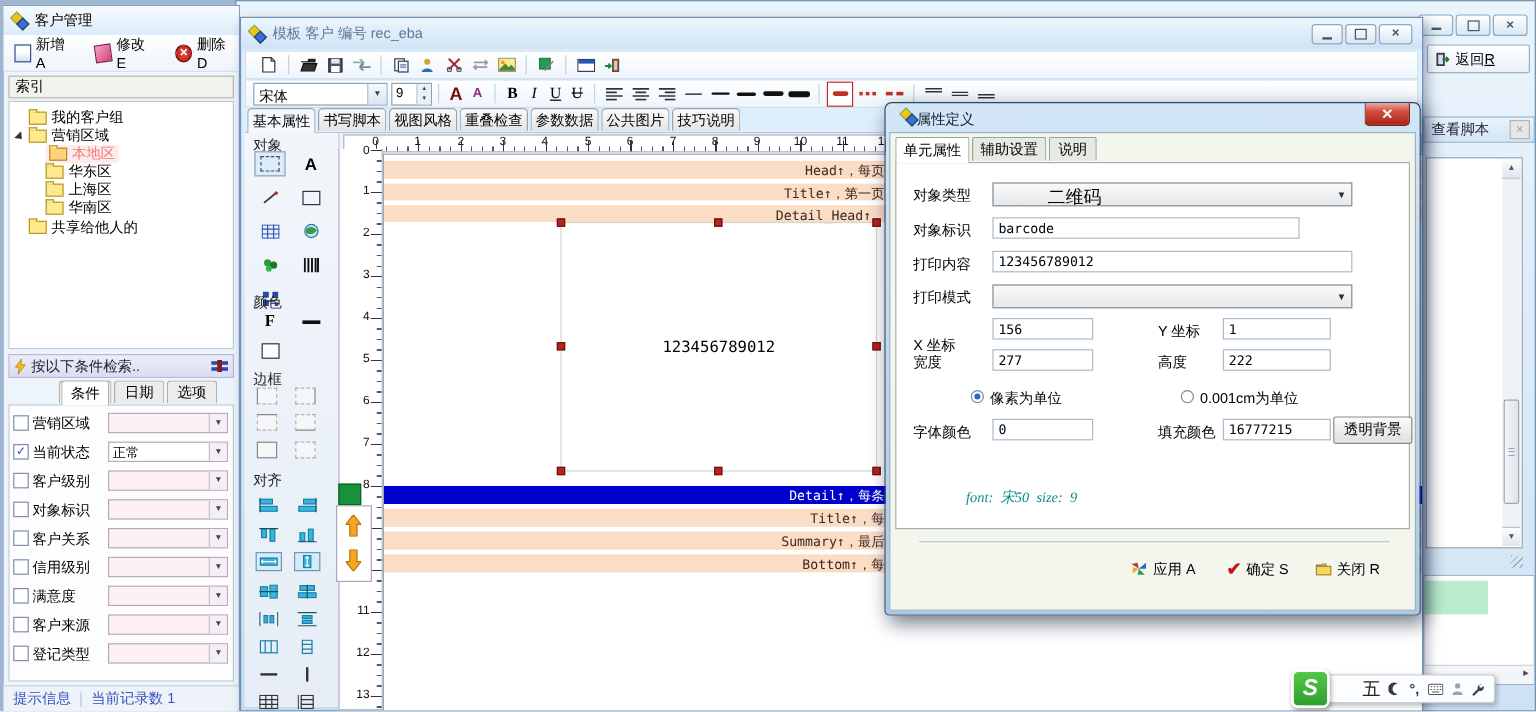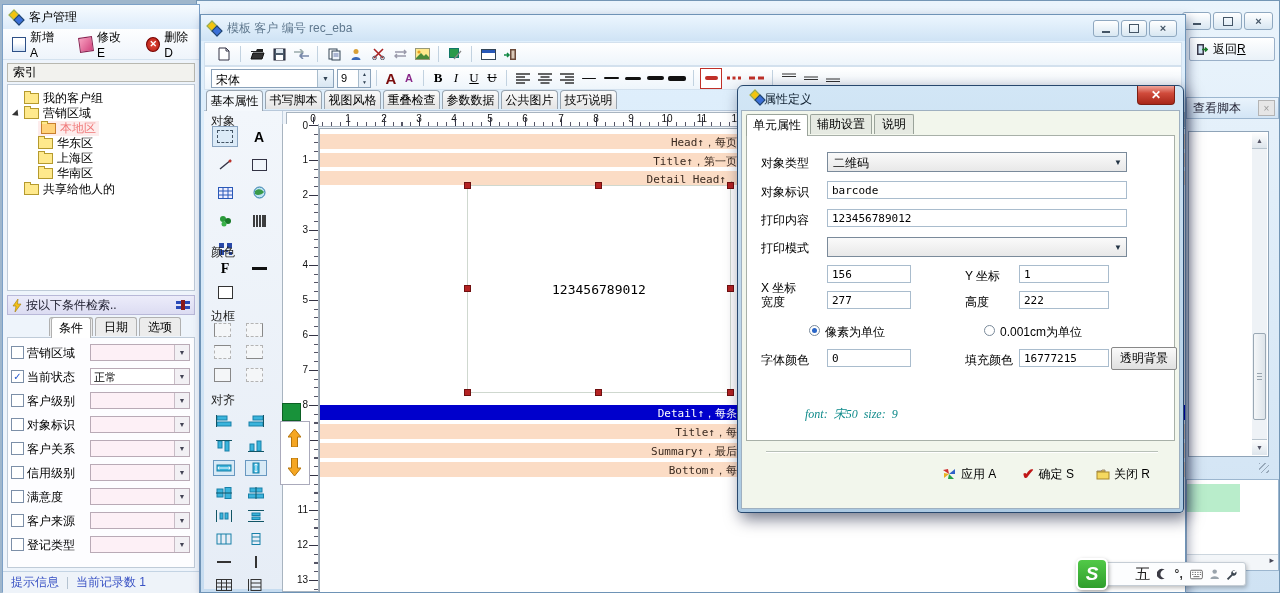--- a/index.html
+++ b/index.html
@@ -101,21 +101,21 @@
           color:#fff;font-weight:bold;font-size:12px;display:flex;align-items:center;justify-content:center;}
   .dbody{position:absolute;left:3px;right:3px;top:24px;bottom:3px;background:#f2f6ec;border:1px solid #9fb0c0;box-sizing:border-box;}
   .dtab{position:absolute;top:3px;height:20px;display:flex;align-items:center;justify-content:center;
         background:#e6eae2;border:1px solid #9aa39a;border-bottom:none;border-radius:2px 2px 0 0;font-size:12px;box-sizing:border-box;}
   .dtab.active{background:#fff;height:22px;z-index:2;}
   .fieldset{position:absolute;left:4px;right:4px;top:24px;height:306px;background:#fff;border:1px solid #a8b0a8;box-sizing:border-box;}
   .flabel{position:absolute;font-size:12px;color:#000;white-space:nowrap;}
   .tin{position:absolute;height:18px;border:1px solid #a9bccd;background:#fff;box-sizing:border-box;
        font-size:11px;font-family:"DejaVu Sans Mono","Liberation Mono",monospace;padding:1px 4px;color:#000;}
   .dcombo{position:absolute;height:20px;background:linear-gradient(#fafafa,#e8e8e8);border:1px solid #7a8a9a;display:flex;box-sizing:border-box;}
-  .dcombo .val{flex:1;font-size:12px;padding:2px 5px;white-space:nowrap;}
+  .dcombo .val{flex:1;font-size:15px;padding:2px 5px;white-space:nowrap;margin-left:40px;}
   .dcombo .arr{width:16px;display:flex;align-items:center;justify-content:center;font-size:8px;color:#234;}
   .radio{position:absolute;width:11px;height:11px;border:1px solid #7a8a9a;border-radius:50%;background:#fff;box-sizing:border-box;}
   .radio.sel::after{content:"";position:absolute;left:2px;top:2px;width:5px;height:5px;border-radius:50%;background:#2a66c8;}
   .hint1{position:absolute;font-size:11px;color:#96a4c6;letter-spacing:1px;}
   .hint2{position:absolute;font-size:12px;color:#0e8a8a;font-style:italic;white-space:pre;
          font-family:"Liberation Serif",serif;}
   .dbtn{position:absolute;height:22px;display:flex;align-items:center;gap:4px;font-size:12px;}
   
   #backdrop{left:196px;top:0;width:1084px;height:593px;background:linear-gradient(#eaf4fc,#cfe2f3);border:1px solid #7396b5;}
   .rbar{position:absolute;box-sizing:border-box;}
@@ -424,21 +424,21 @@
       <span class="ticon">
           <svg width="13" height="13" viewBox="0 0 13 13">
             <rect x="6" y="1" width="6" height="11" fill="#6a4a3a"></rect>
             <rect x="7.5" y="2.5" width="3" height="8" fill="#d8c8b8"></rect>
             <path d="M0 7 L5 7 M3 5 L5 7 L3 9" stroke="#184" stroke-width="1.5" fill="none"></path>
           </svg>
         </span>
     </div>
 
     <div class="toolbar" style="top:51px;height:24px;padding-left:6px;">
-      <span class="combo" style="width:123px;">
+      <span class="combo" style="width:112px;">
         <span class="val">宋体</span>
         <span class="arr">▼</span>
       </span>
       <span class="spin" style="margin-left:3px;">
         <span class="val">9</span>
         <span class="btns">
             <i>▲</i>
             <i>▼</i>
           </span>
       </span>
@@ -815,21 +815,21 @@
         </span>
 
       <div class="fieldset">
         <span class="flabel" style="left:14px;top:19px;">对象类型</span>
         <span class="dcombo" style="left:80px;top:16px;width:300px;">
           <span class="val">二维码</span>
           <span class="arr">▼</span>
         </span>
 
         <span class="flabel" style="left:14px;top:48px;">对象标识</span>
-        <input class="tin" style="left: 80px; top: 45px; width: 300px;" value="barcode">
+        <input class="tin" style="left: 80px; top: 45px; width: 256px;" value="barcode">
 
         <span class="flabel" style="left:14px;top:76px;">打印内容</span>
         <input class="tin" style="left: 80px; top: 73px; width: 300px;" value="123456789012">
 
         <span class="flabel" style="left:14px;top:104px;">打印模式</span>
         <span class="dcombo" style="left:80px;top:101px;width:300px;">
           <span class="val"></span>
           <span class="arr">▼</span>
         </span>
 

